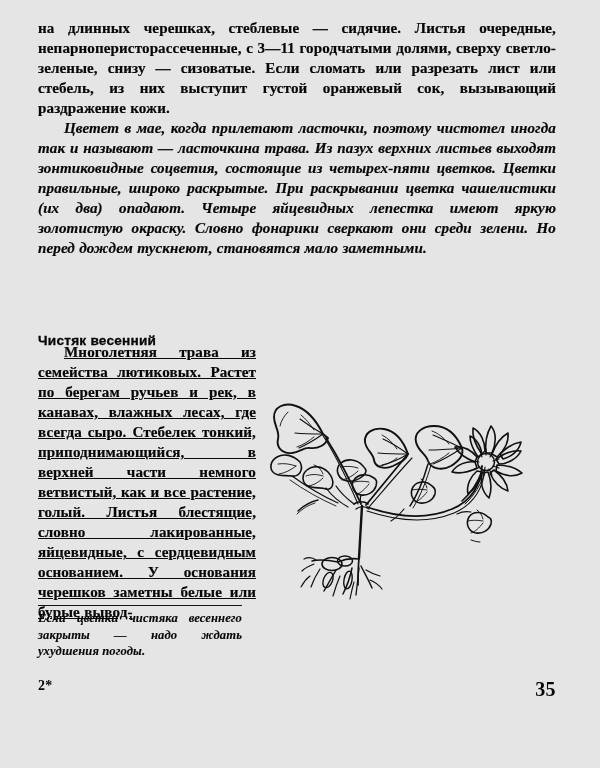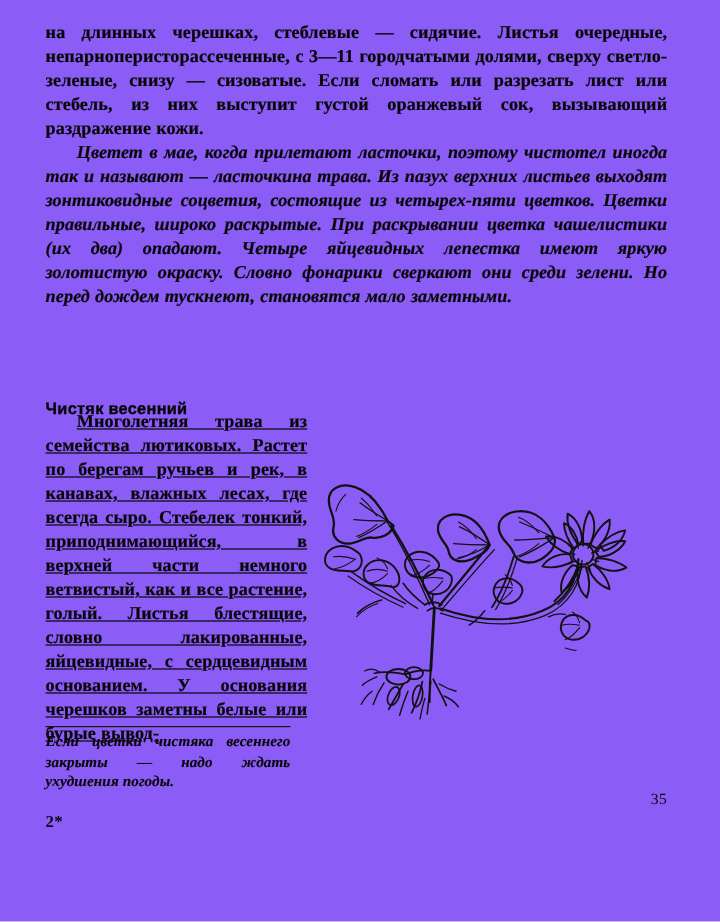--- a/index.html
+++ b/index.html
@@ -16,21 +16,21 @@
     font-family: "Liberation Serif", "DejaVu Serif", serif;
     color: #070707;
     -webkit-font-smoothing: none;
   }
 
   .page {
     position: absolute;
     left: 0; top: 0;
     width: 600px;
     height: 768px;
-    background: #8b5cf6;
+    background: #e5e5e5;
   }
 
   
   .textblock {
     position: absolute;
     left: 38px;
     top: 18px;
     width: 518px;
   }
 
@@ -114,23 +114,23 @@
     position: absolute;
     left: 38px;
     top: 678px;
     font-size: 14px;
     font-weight: 700;
     letter-spacing: 0.3px;
   }
   .folio {
     position: absolute;
     right: 44px;
-    top: 658px;
-    font-size: 13px;
-    font-weight: 400;
+    top: 678px;
+    font-size: 20px;
+    font-weight: 700;
     letter-spacing: 0.4px;
   }
 
   .clearfix::after { content: ""; display: block; clear: both; }
 </style>
 </head>
 <body>
 
 <div class="page">
 

